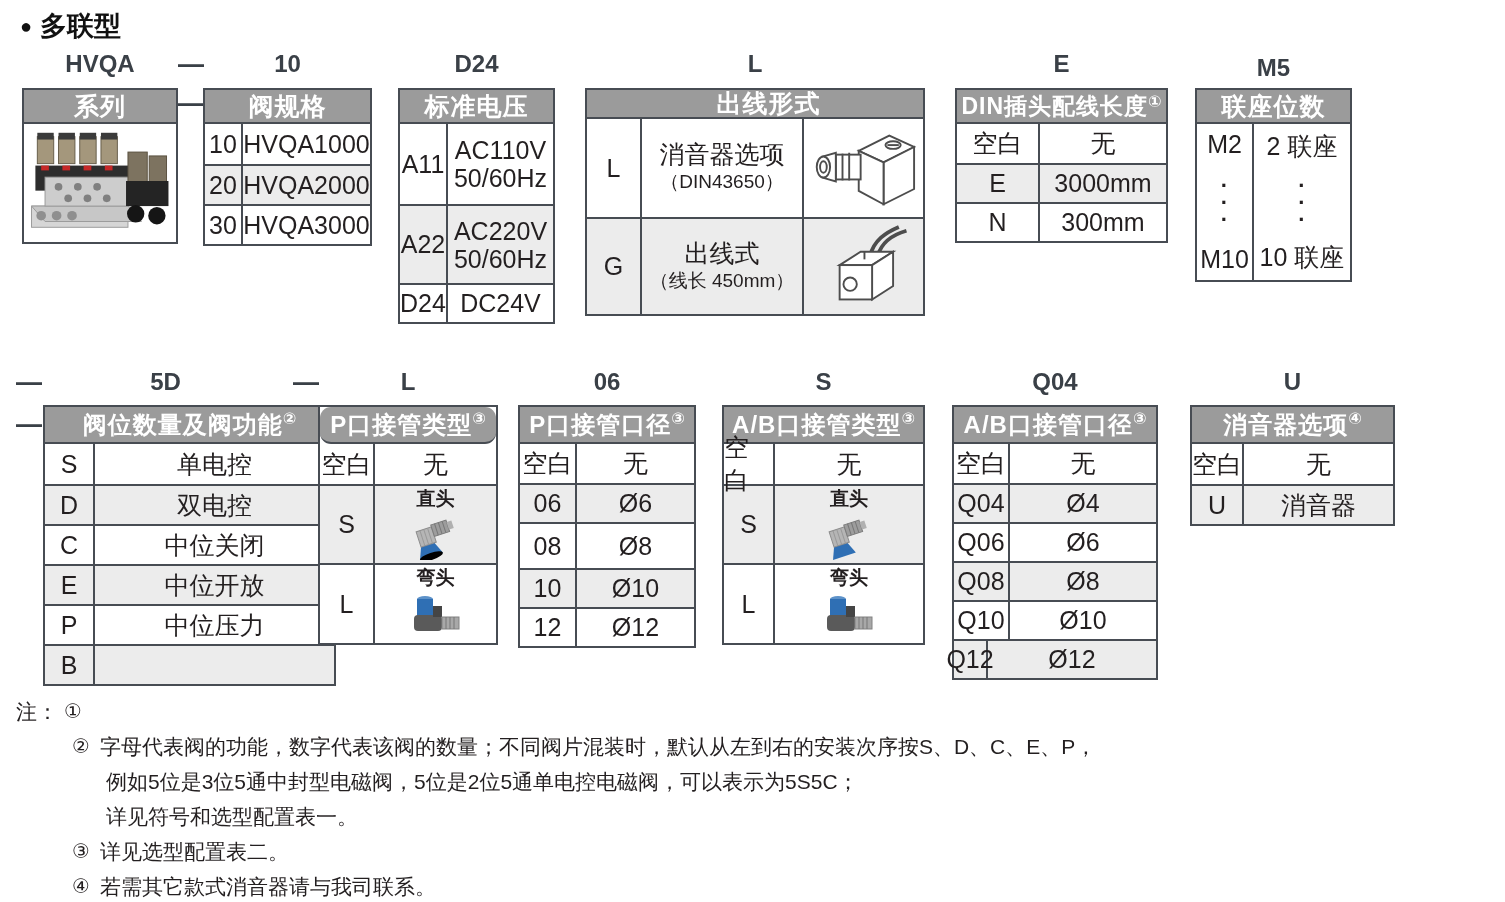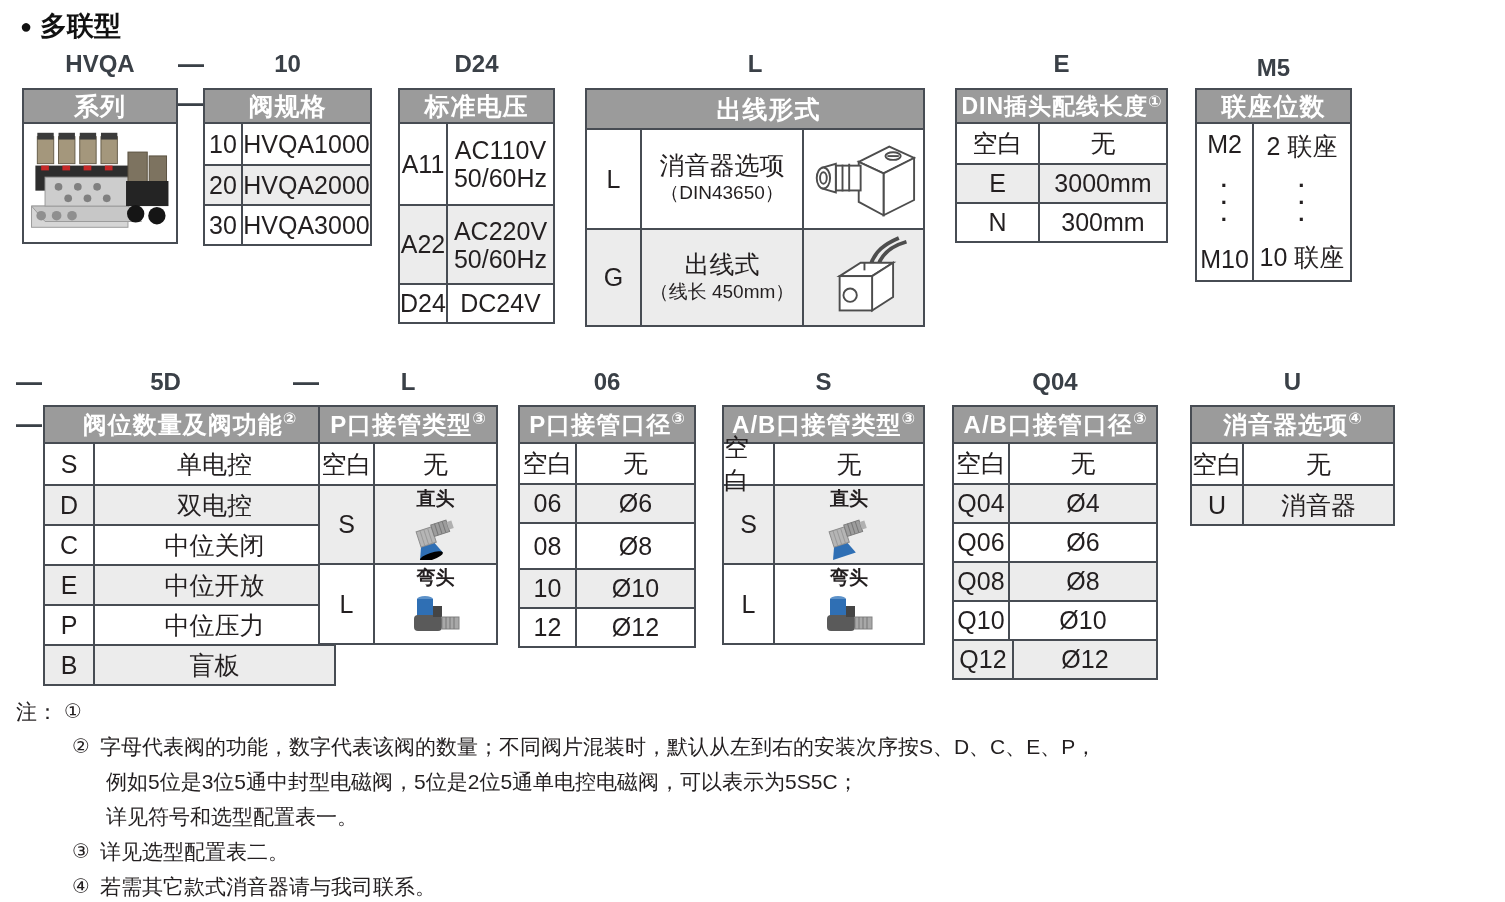--- a/index.html
+++ b/index.html
@@ -142,21 +142,21 @@
         <span>50/60Hz</span>
       </div>
     </div>
     <div class="row" style="height:39px;">
       <div class="c c1" style="width:48px;">D24</div>
       <div class="c c2">DC24V</div>
     </div>
   </div>
 
   <div class="tbl" style="left:585px;top:88px;width:340px;">
-    <div class="hdr" style="height:40px;padding-left:27px;">
+    <div class="hdr" style="height:29px;padding-left:27px;">
       <span>出线形式</span>
     </div>
     <div class="row" style="height:98px;">
       <div class="c c1" style="width:55px;">L</div>
       <div class="c twolines" style="width:162px;border-right:2px solid var(--bd);">
         <span>消音器选项</span>
         <span class="sub">（DIN43650）</span>
       </div>
       <div class="c c2">
         <svg width="105" height="88" viewBox="0 0 110 92" fill="none" stroke="#4d4d4d" stroke-width="2">
@@ -270,26 +270,25 @@
     <div class="row alt" style="height:40px;">
       <div class="c c1" style="width:50px;">E</div>
       <div class="c c2">中位开放</div>
     </div>
     <div class="row" style="height:40px;">
       <div class="c c1" style="width:50px;">P</div>
       <div class="c c2">中位压力</div>
     </div>
     <div class="row alt" style="height:40px;">
       <div class="c c1" style="width:50px;">B</div>
-      <div class="c c2">盲板</div>
     </div>
   </div>
 
   <div class="tbl" style="left:318px;top:405px;width:180px;">
-    <div class="hdr" style="height:37px;font-size:24px;">
+    <div class="hdr" style="height:37px;font-size:24px;border-radius:11px;">
       <span>P口接管类型</span>
         <span class="hsup">③</span>
     </div>
     <div class="row" style="height:40px;">
       <div class="c c1" style="width:55px;">空白</div>
       <div class="c c2">无</div>
     </div>
     <div class="row alt" style="height:79px;">
       <div class="c c1" style="width:55px;">S</div>
       <div class="c c2 fitcell">
@@ -423,21 +422,21 @@
     </div>
     <div class="row alt" style="height:39px;">
       <div class="c c1" style="width:56px;">Q08</div>
       <div class="c c2">Ø8</div>
     </div>
     <div class="row" style="height:39px;">
       <div class="c c1" style="width:56px;">Q10</div>
       <div class="c c2">Ø10</div>
     </div>
     <div class="row alt" style="height:39px;">
-      <div class="c c1" style="width:60px;">Q12</div>
+      <div class="c c1" style="width:34px;">Q12</div>
       <div class="c c2">Ø12</div>
     </div>
   </div>
 
   <div class="tbl" style="left:1190px;top:405px;width:205px;">
     <div class="hdr" style="height:37px;font-size:24px;">
       <span>消音器选项</span>
         <span class="hsup">④</span>
     </div>
     <div class="row" style="height:40px;">

